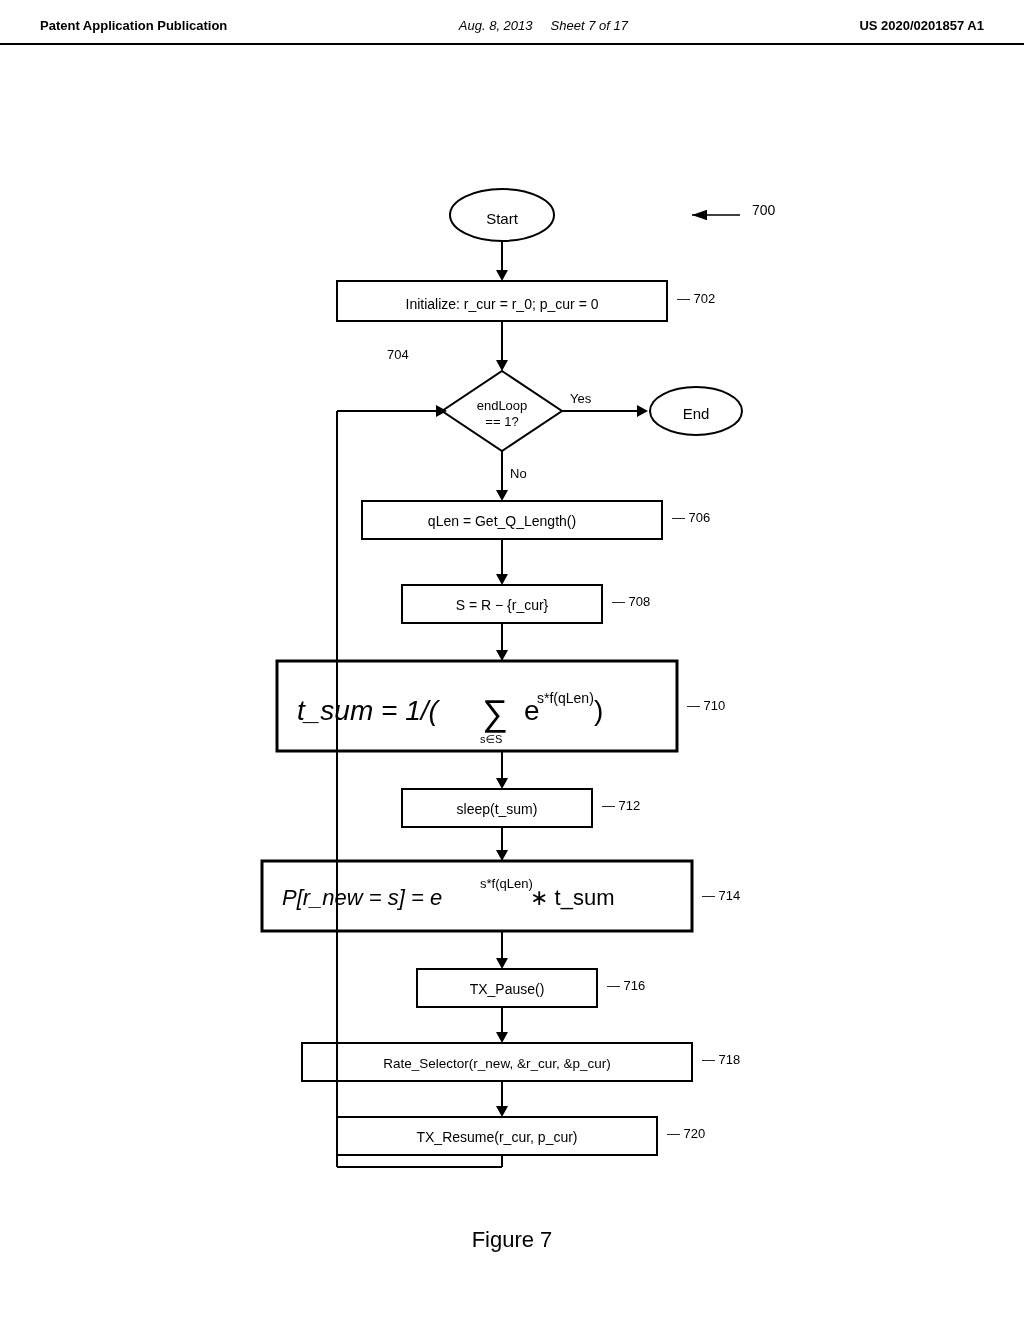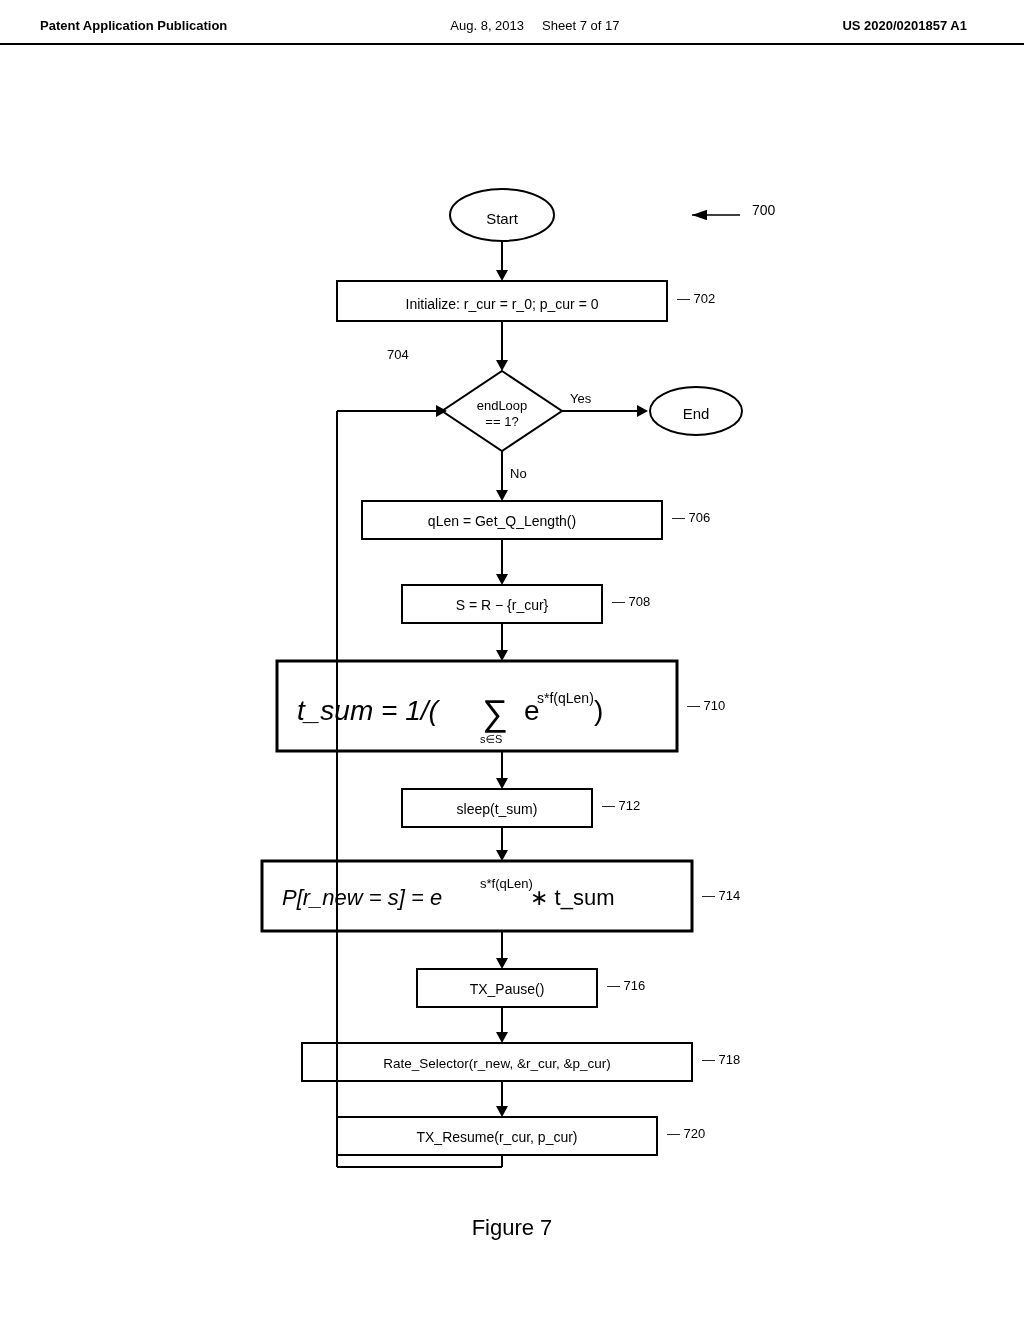--- a/index.html
+++ b/index.html
@@ -8,46 +8,46 @@
       font-family: Arial, Helvetica, sans-serif;
       width: 1024px;
       min-height: 1320px;
       position: relative;
       overflow-x: hidden;
     }
     .header {
       display: flex;
       justify-content: space-between;
       align-items: center;
-      padding: 18px 57px 10px 40px;
+      padding: 18px 40px 10px 40px;
       border-bottom: 2px solid #000;
       font-size: 13px;
     }
     .header-left { font-weight: bold; }
-    .header-center { text-align: left; }
+    .header-center { text-align: left; font-style: italic; }
     .header-right { font-weight: bold; }
 
     .diagram-area {
       display: flex;
       flex-direction: column;
       align-items: center;
       padding: 40px 20px 20px 20px;
       position: relative;
     }
 
     
     .flowchart-svg {
       display: block;
       margin: 0 auto;
     }
 
     .caption {
       text-align: center;
       font-size: 22px;
-      margin-top: 30px;
+      margin-top: 42px;
       font-family: Arial, sans-serif;
     }
   </style>
 </head>
 <body>
 
 <div class="header">
   <div class="header-left">Patent Application Publication</div>
   <div class="header-center">
     <span>Aug. 8, 2013</span>

